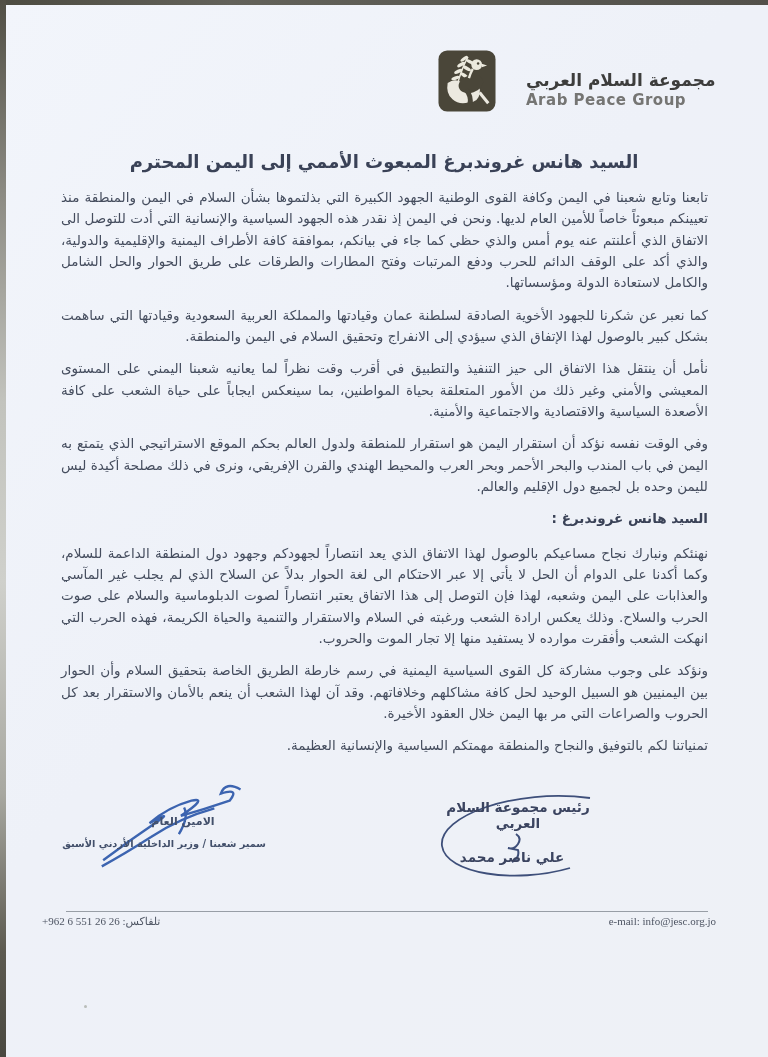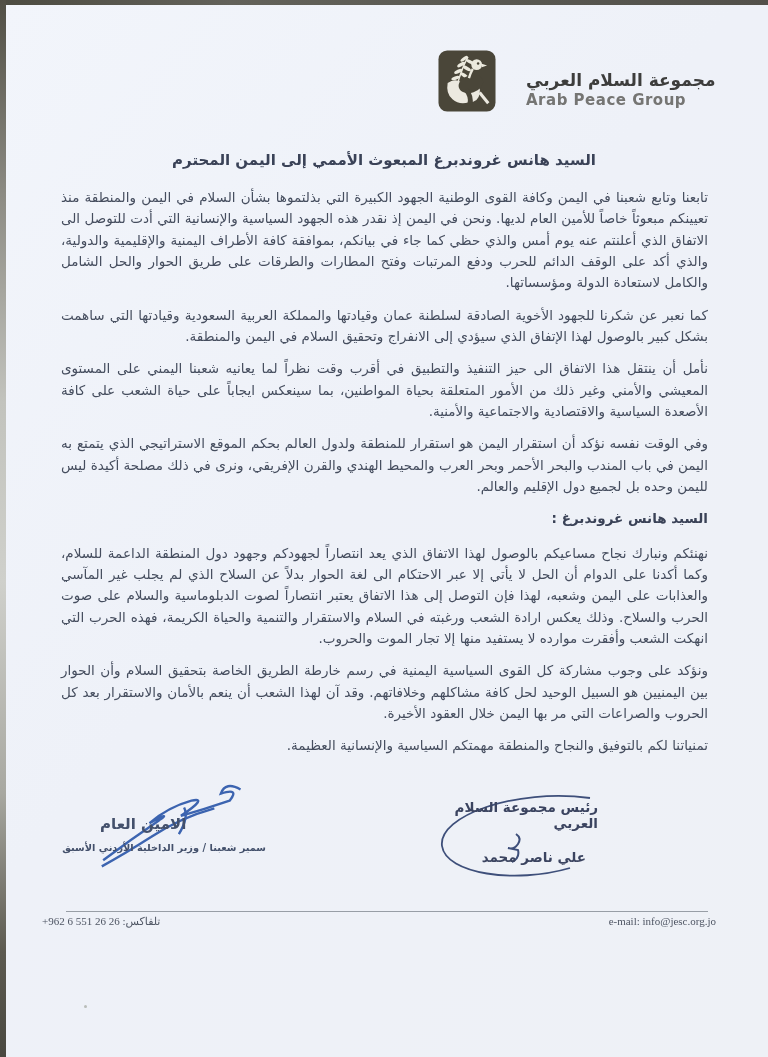--- a/index.html
+++ b/index.html
@@ -13,33 +13,33 @@
     background:linear-gradient(to right,#4c4b41,#63625a 30%,#585750 70%,#52504a);}
   .edge-left{position:absolute;top:0;left:0;bottom:0;width:6px;
     background:linear-gradient(to bottom,#504e44 0%,#8b8a82 18%,#c2c3bd 38%,#cfd0cb 55%,#a8a8a1 75%,#5c5a50 90%,#494840 100%);}
   
   .logo-block{position:absolute;top:50px;left:438px;display:flex;gap:30px;}
   .logo-text{padding-top:20px;line-height:1.25;}
   .org-ar{font-size:17px;font-weight:bold;color:#3d3d3c;letter-spacing:.5px;}
   .org-en{font-size:15px;font-weight:bold;color:#757573;letter-spacing:.5px;}
   
   .title{position:absolute;top:151px;left:60px;right:60px;text-align:center;
-    direction:rtl;font-weight:bold;font-size:15px;color:#3a4257;}
+    direction:rtl;font-weight:bold;font-size:18px;color:#3a4257;}
   .letter-body{position:absolute;top:187px;left:61px;right:60px;direction:rtl;
     text-align:justify;font-size:13.5px;line-height:1.58;color:#454d5e;}
   .letter-body p{margin:0 0 11px 0;}
   .salutation{font-weight:bold;color:#3a4257;margin:3px 0 13px 0 !important;text-align:right;}
   
   .sig-right{position:absolute;top:799px;left:438px;width:160px;direction:rtl;
-    text-align:right;font-weight:bold;font-size:13.5px;color:#3b4460;line-height:1.2;}
+    text-align:center;font-weight:bold;font-size:13.5px;color:#3b4460;line-height:1.2;}
   .sig-right .sig-name{margin-top:18px;margin-right:12px;}
   .sig-right-scribble{position:absolute;top:786px;left:420px;pointer-events:none;}
   .sig-left-labels{position:absolute;top:816px;left:96px;width:170px;direction:rtl;
     color:#43506b;line-height:1.15;}
-  .sig-left-labels .sig-title{font-size:15px;font-weight:bold;text-align:left;margin-left:4px;}
+  .sig-left-labels .sig-title{font-size:11px;font-weight:bold;text-align:center;margin-left:4px;}
   .sig-left-labels .sig-name{font-size:9.8px;font-weight:bold;margin-top:9px;text-align:right;white-space:nowrap;}
   .sig-left-scribble{position:absolute;top:780px;left:66px;pointer-events:none;transform:rotate(-6deg);}
   
   .footer-rule{position:absolute;top:911px;left:66px;right:60px;border-top:1px solid #989ea6;}
   .footer-item{position:absolute;top:915px;font-size:11px;color:#4e5563;
     font-family:"Liberation Serif","DejaVu Serif",serif;}
   .footer-fax{left:42px;direction:rtl;}
   .footer-fax .num{direction:ltr;unicode-bidi:isolate;display:inline-block;}
   .footer-pobox{left:0;right:0;text-align:center;direction:rtl;}
   .footer-email{right:52px;direction:ltr;}

